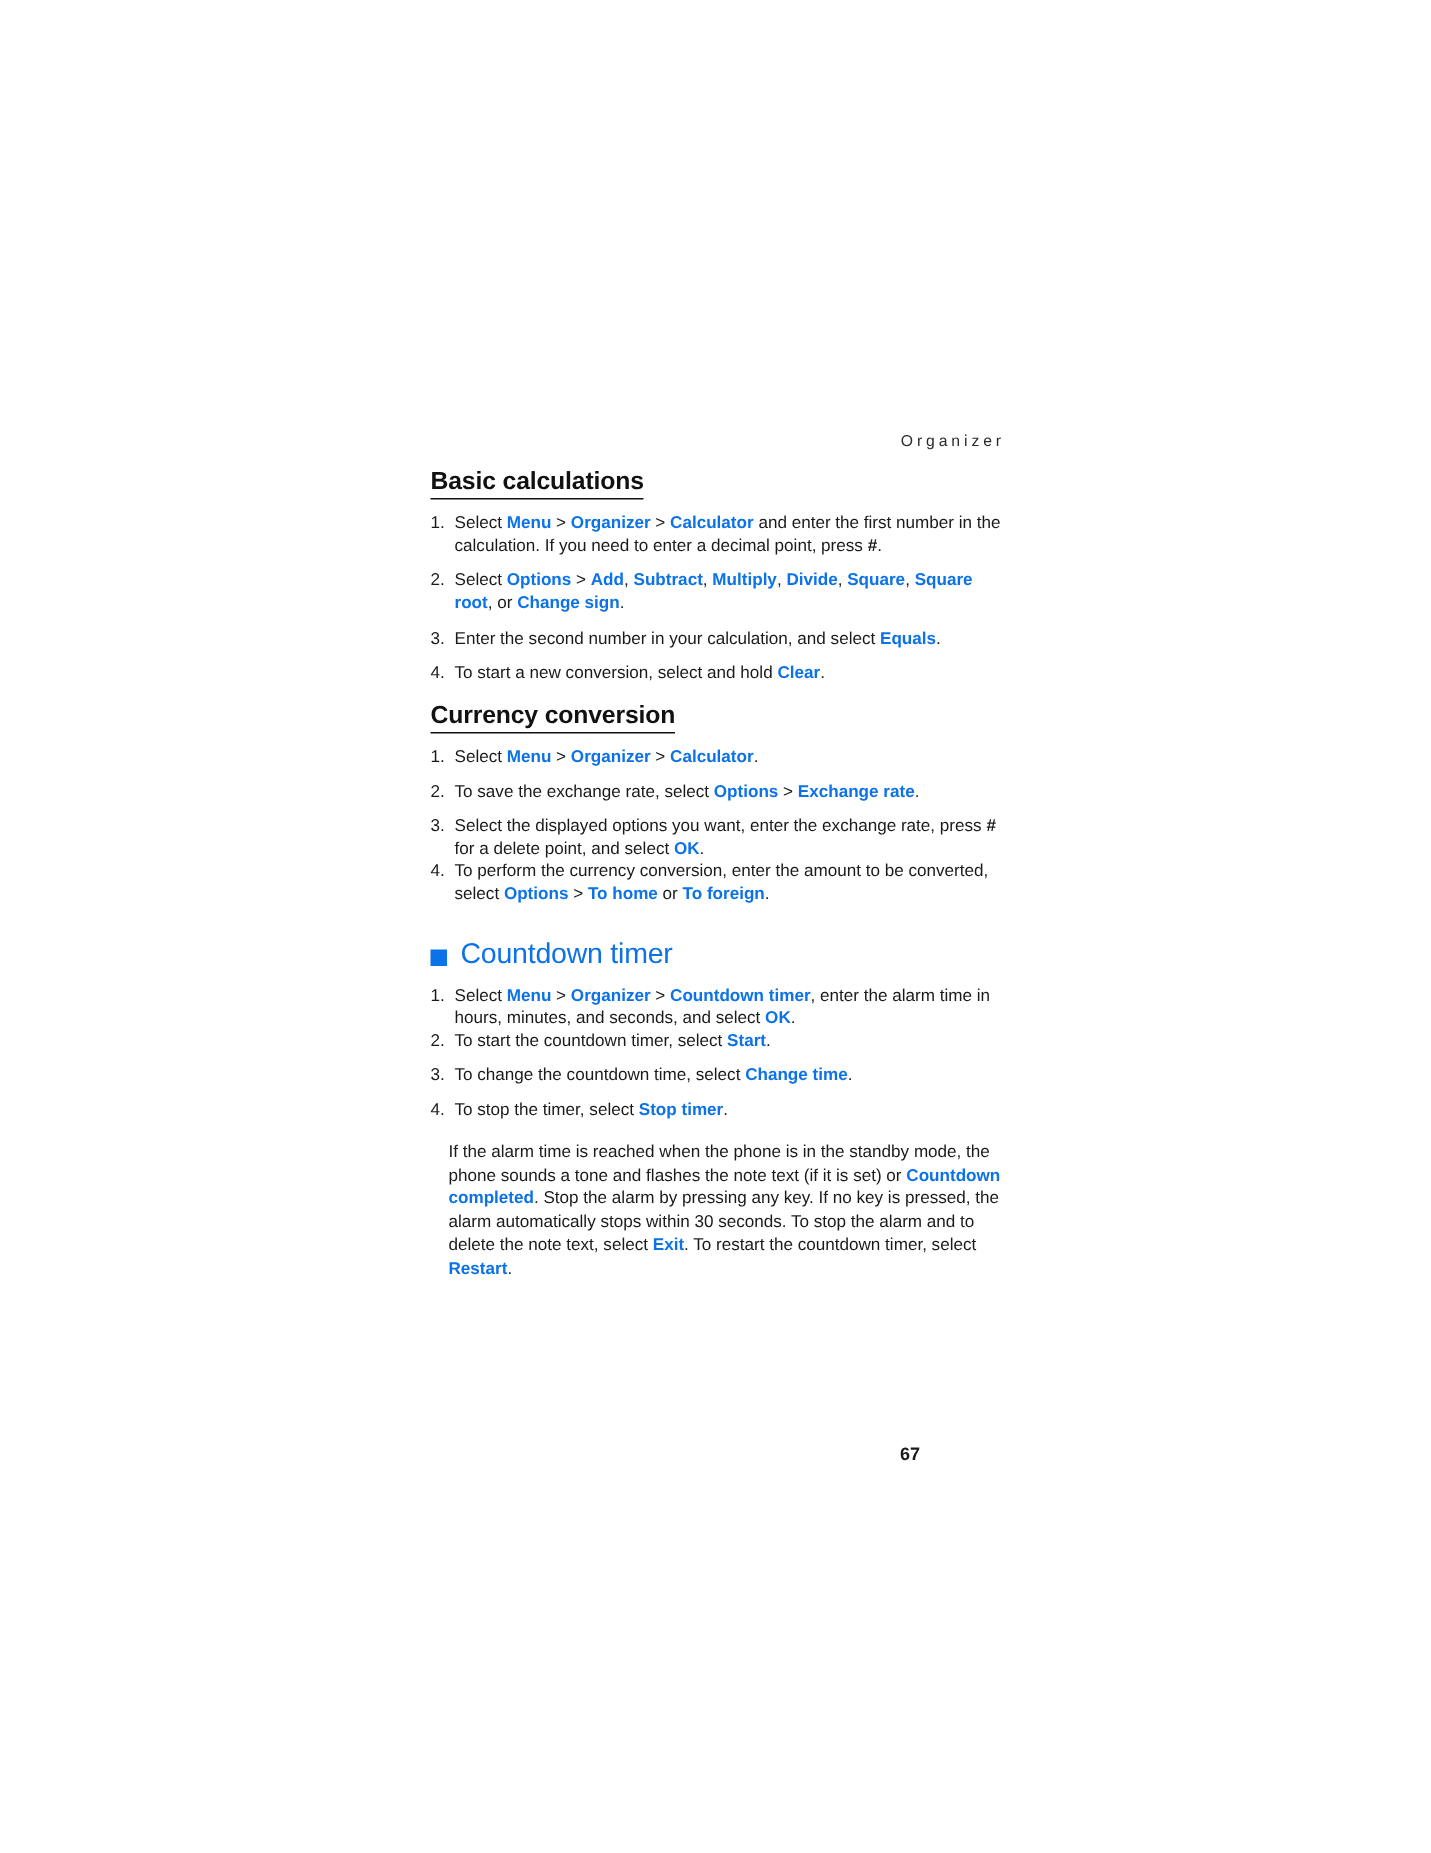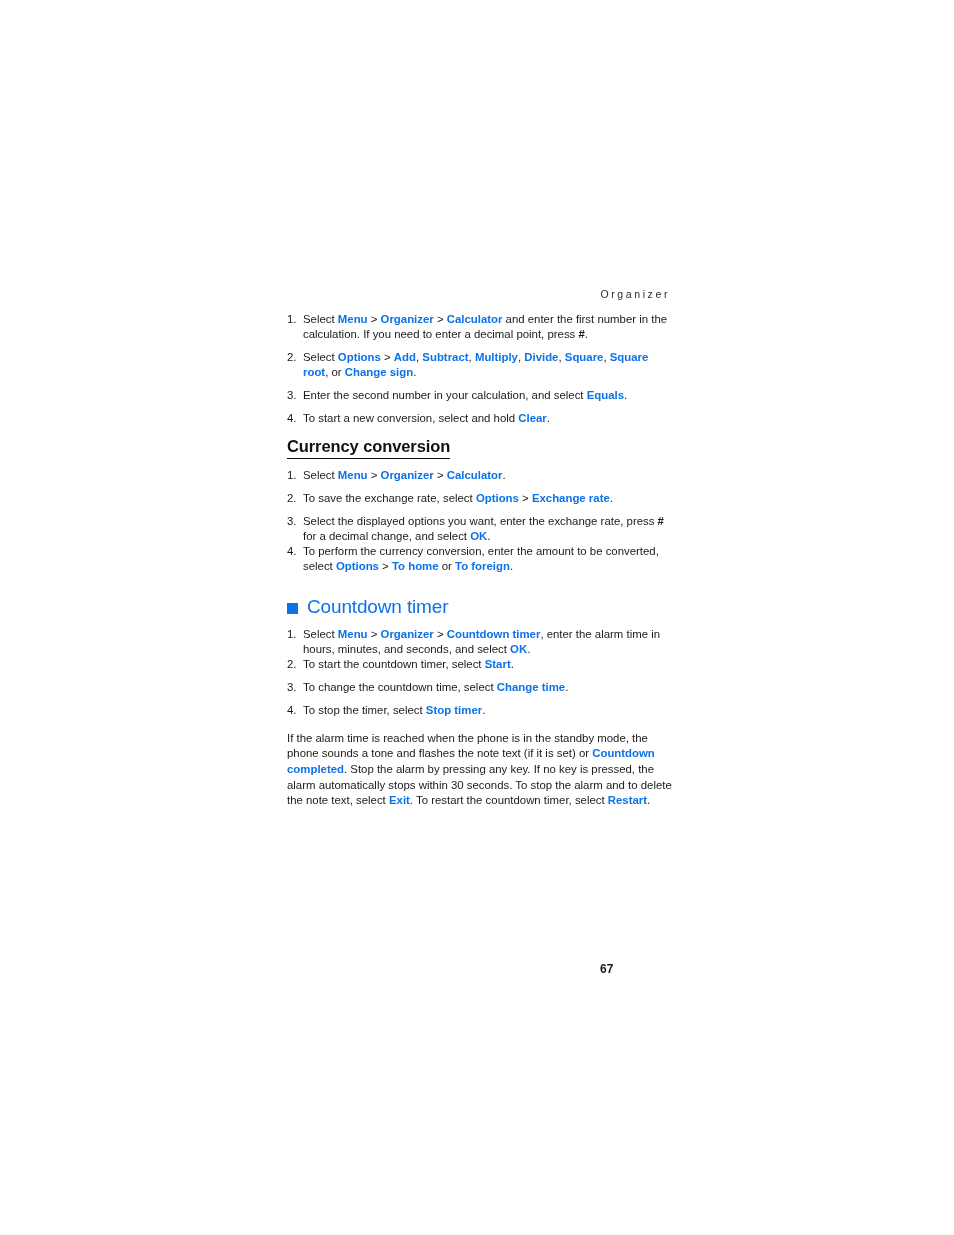--- a/index.html
+++ b/index.html
@@ -101,21 +101,21 @@
     color: #1a1a1a;
   }
   
   .note-indent {
     margin: 10px 0 9px 16px;
     font-size: 11.4px;
     line-height: 1.32;
     color: #1a1a1a;
   }
   .para-flush {
-    margin: 13px 0 0 0;
+    margin: 13px 0 0 12px;
     font-size: 11.4px;
     line-height: 1.365;
     color: #1a1a1a;
   }
   
   .ui {
     color: #0c72e8;
     font-weight: 700;
   }
   .sep { color: #1a1a1a; font-weight: 400; }
@@ -134,36 +134,39 @@
 </style>
 </head>
 <body>
 
 <div class="page">
 
   <div class="running-header">Organizer</div>
 
   <div class="content">
 
+    <div class="h-sub">
+      <span class="h-sub-text">Basic calculations</span>
+    </div>
     <ol class="steps">
         <li><span class="num">1.</span><span>Select </span><span class="ui">Menu</span><span class="sep"> &gt; </span><span class="ui">Organizer</span><span class="sep"> &gt; </span><span class="ui">Calculator</span><span> and enter the first number in the calculation. If you need to enter a decimal point, press </span><span class="bold-plain">#</span><span>.</span></li>
         <li><span class="num">2.</span><span>Select </span><span class="ui">Options</span><span class="sep"> &gt; </span><span class="ui">Add</span><span>, </span><span class="ui">Subtract</span><span>, </span><span class="ui">Multiply</span><span>, </span><span class="ui">Divide</span><span>, </span><span class="ui">Square</span><span>, </span><span class="ui">Square root</span><span>, or </span><span class="ui">Change sign</span><span>.</span></li>
         <li><span class="num">3.</span><span>Enter the second number in your calculation, and select </span><span class="ui">Equals</span><span>.</span></li>
         <li><span class="num">4.</span><span>To start a new conversion, select and hold </span><span class="ui">Clear</span><span>.</span></li>
       </ol>
 
     <div class="spacer-before-sub"></div>
 
     <div class="h-sub">
       <span class="h-sub-text">Currency conversion</span>
     </div>
     <ol class="steps">
         <li><span class="num">1.</span><span>Select </span><span class="ui">Menu</span><span class="sep"> &gt; </span><span class="ui">Organizer</span><span class="sep"> &gt; </span><span class="ui">Calculator</span><span>.</span></li>
         <li><span class="num">2.</span><span>To save the exchange rate, select </span><span class="ui">Options</span><span class="sep"> &gt; </span><span class="ui">Exchange rate</span><span>.</span></li>
-        <li><span class="num">3.</span><span>Select the displayed options you want, enter the exchange rate, press </span><span class="bold-plain">#</span><span> for a decimal change, and select </span><span class="ui">OK</span><span>.</span></li>
+        <li><span class="num">3.</span><span>Select the displayed options you want, enter the exchange rate, press </span><span class="bold-plain">#</span><span> for a delete point, and select </span><span class="ui">OK</span><span>.</span></li>
       </ol>
     <ol class="steps">
         <li><span class="num">4.</span><span>To perform the currency conversion, enter the amount to be converted, select </span><span class="ui">Options</span><span class="sep"> &gt; </span><span class="ui">To home</span><span> or </span><span class="ui">To foreign</span><span>.</span></li>
       </ol>
 
     <div class="spacer-before-main"></div>
 
     <div class="h-main">
       <span class="sq"></span>
       <span>Countdown timer</span>

